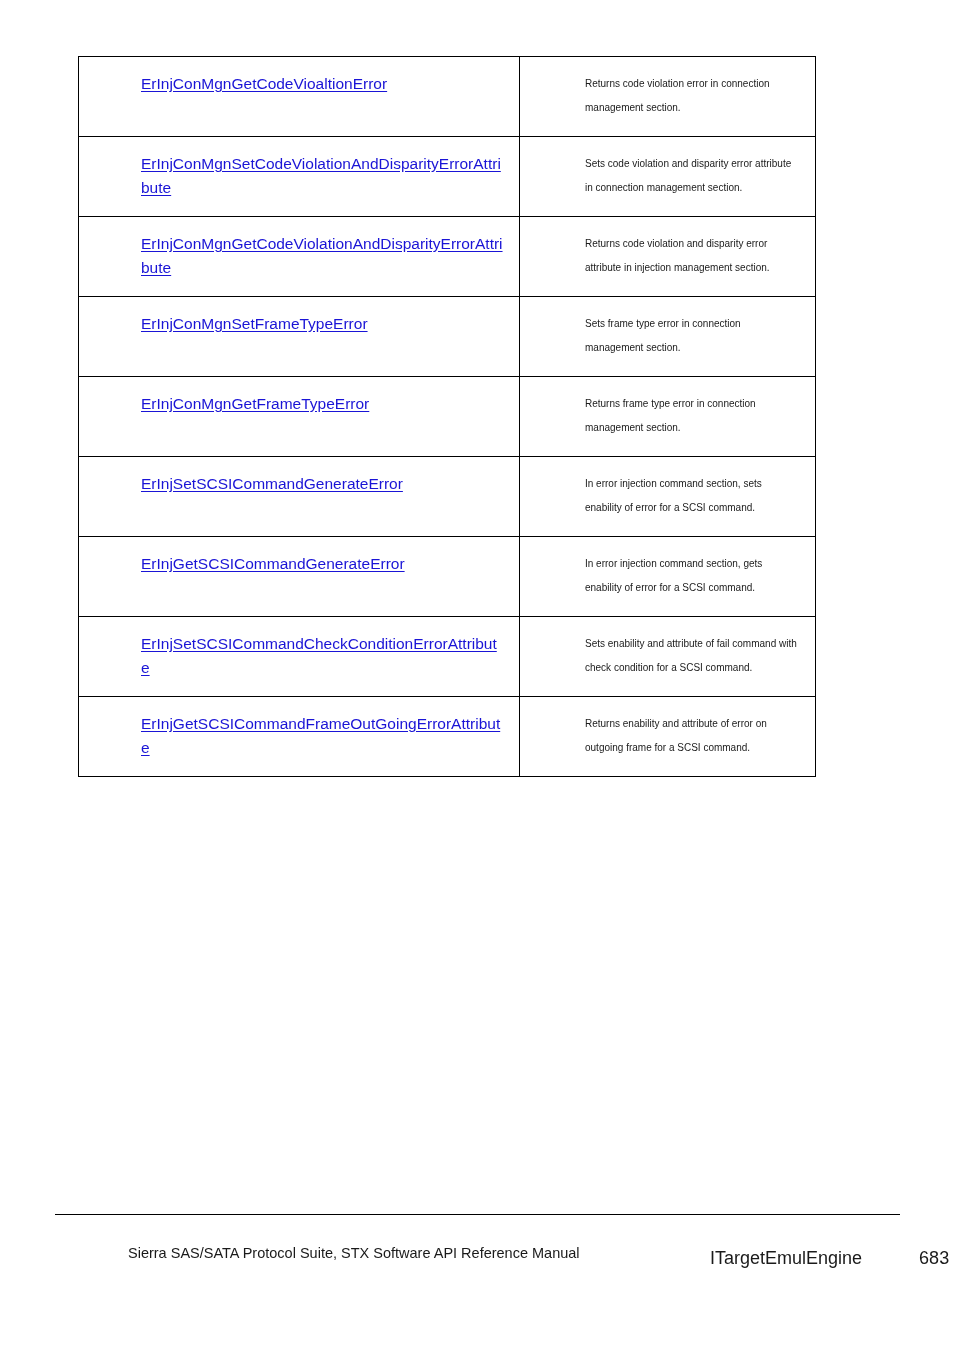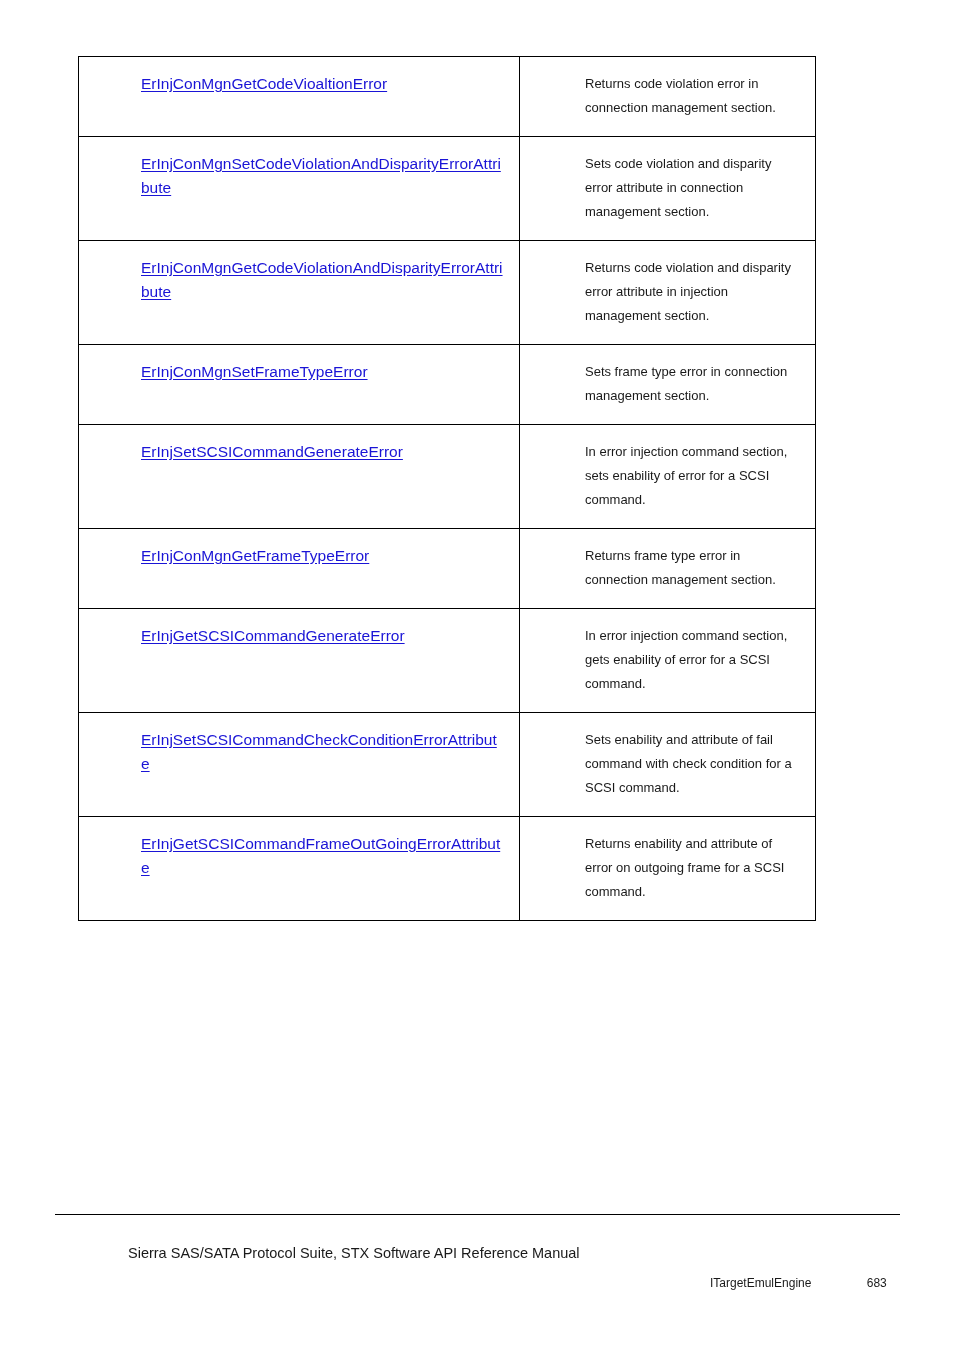--- a/index.html
+++ b/index.html
@@ -43,21 +43,21 @@
     width: 295px;
   }
 
   .name-cell-inner {
     padding: 15px 14px 16px 62px;
     font-size: 15.5px;
     line-height: 24px;
   }
   .desc-cell-inner {
     padding: 15px 16px 16px 65px;
-    font-size: 13px;
+    font-size: 10px;
     line-height: 24px;
   }
 
   .api-link {
     color: #1a14d6;
     text-decoration: underline;
     text-underline-offset: 2px;
     word-break: break-all;
     cursor: pointer;
   }
@@ -87,22 +87,22 @@
     left: 73px;
     top: 7px;
     font-size: 14.5px;
     color: #1a1a1a;
     white-space: nowrap;
     margin-top: 6px;
   }
   .footer-right {
     position: absolute;
     left: 655px;
-    top: 44px;
-    font-size: 12px;
+    top: 16px;
+    font-size: 18px;
     color: #1a1a1a;
     white-space: nowrap;
   }
   .footer-chapter {
     display: inline-block;
   }
   .footer-page {
     display: inline-block;
     margin-left: 52px;
   }
@@ -163,39 +163,39 @@
         <td class="col-desc">
           <div class="desc-cell-inner">
             <span class="desc-text">Sets frame type error in connection management section.</span>
           </div>
         </td>
       </tr>
 
       <tr>
         <td class="col-name">
           <div class="name-cell-inner">
+            <span class="api-link">ErInjConMgnGetFrameTypeError</span>
+          </div>
+        </td>
+        <td class="col-desc">
+          <div class="desc-cell-inner">
+            <span class="desc-text">Returns frame type error in connection management section.</span>
+          </div>
+        </td>
+      </tr>
+
+      <tr>
+        <td class="col-name">
+          <div class="name-cell-inner">
             <span class="api-link">ErInjSetSCSICommandGenerateError</span>
           </div>
         </td>
         <td class="col-desc">
           <div class="desc-cell-inner">
             <span class="desc-text">In error injection command section, sets enability of error for a SCSI command.</span>
-          </div>
-        </td>
-      </tr>
-
-      <tr>
-        <td class="col-name">
-          <div class="name-cell-inner">
-            <span class="api-link">ErInjConMgnGetFrameTypeError</span>
-          </div>
-        </td>
-        <td class="col-desc">
-          <div class="desc-cell-inner">
-            <span class="desc-text">Returns frame type error in connection management section.</span>
           </div>
         </td>
       </tr>
 
       <tr>
         <td class="col-name">
           <div class="name-cell-inner">
             <span class="api-link">ErInjGetSCSICommandGenerateError</span>
           </div>
         </td>

